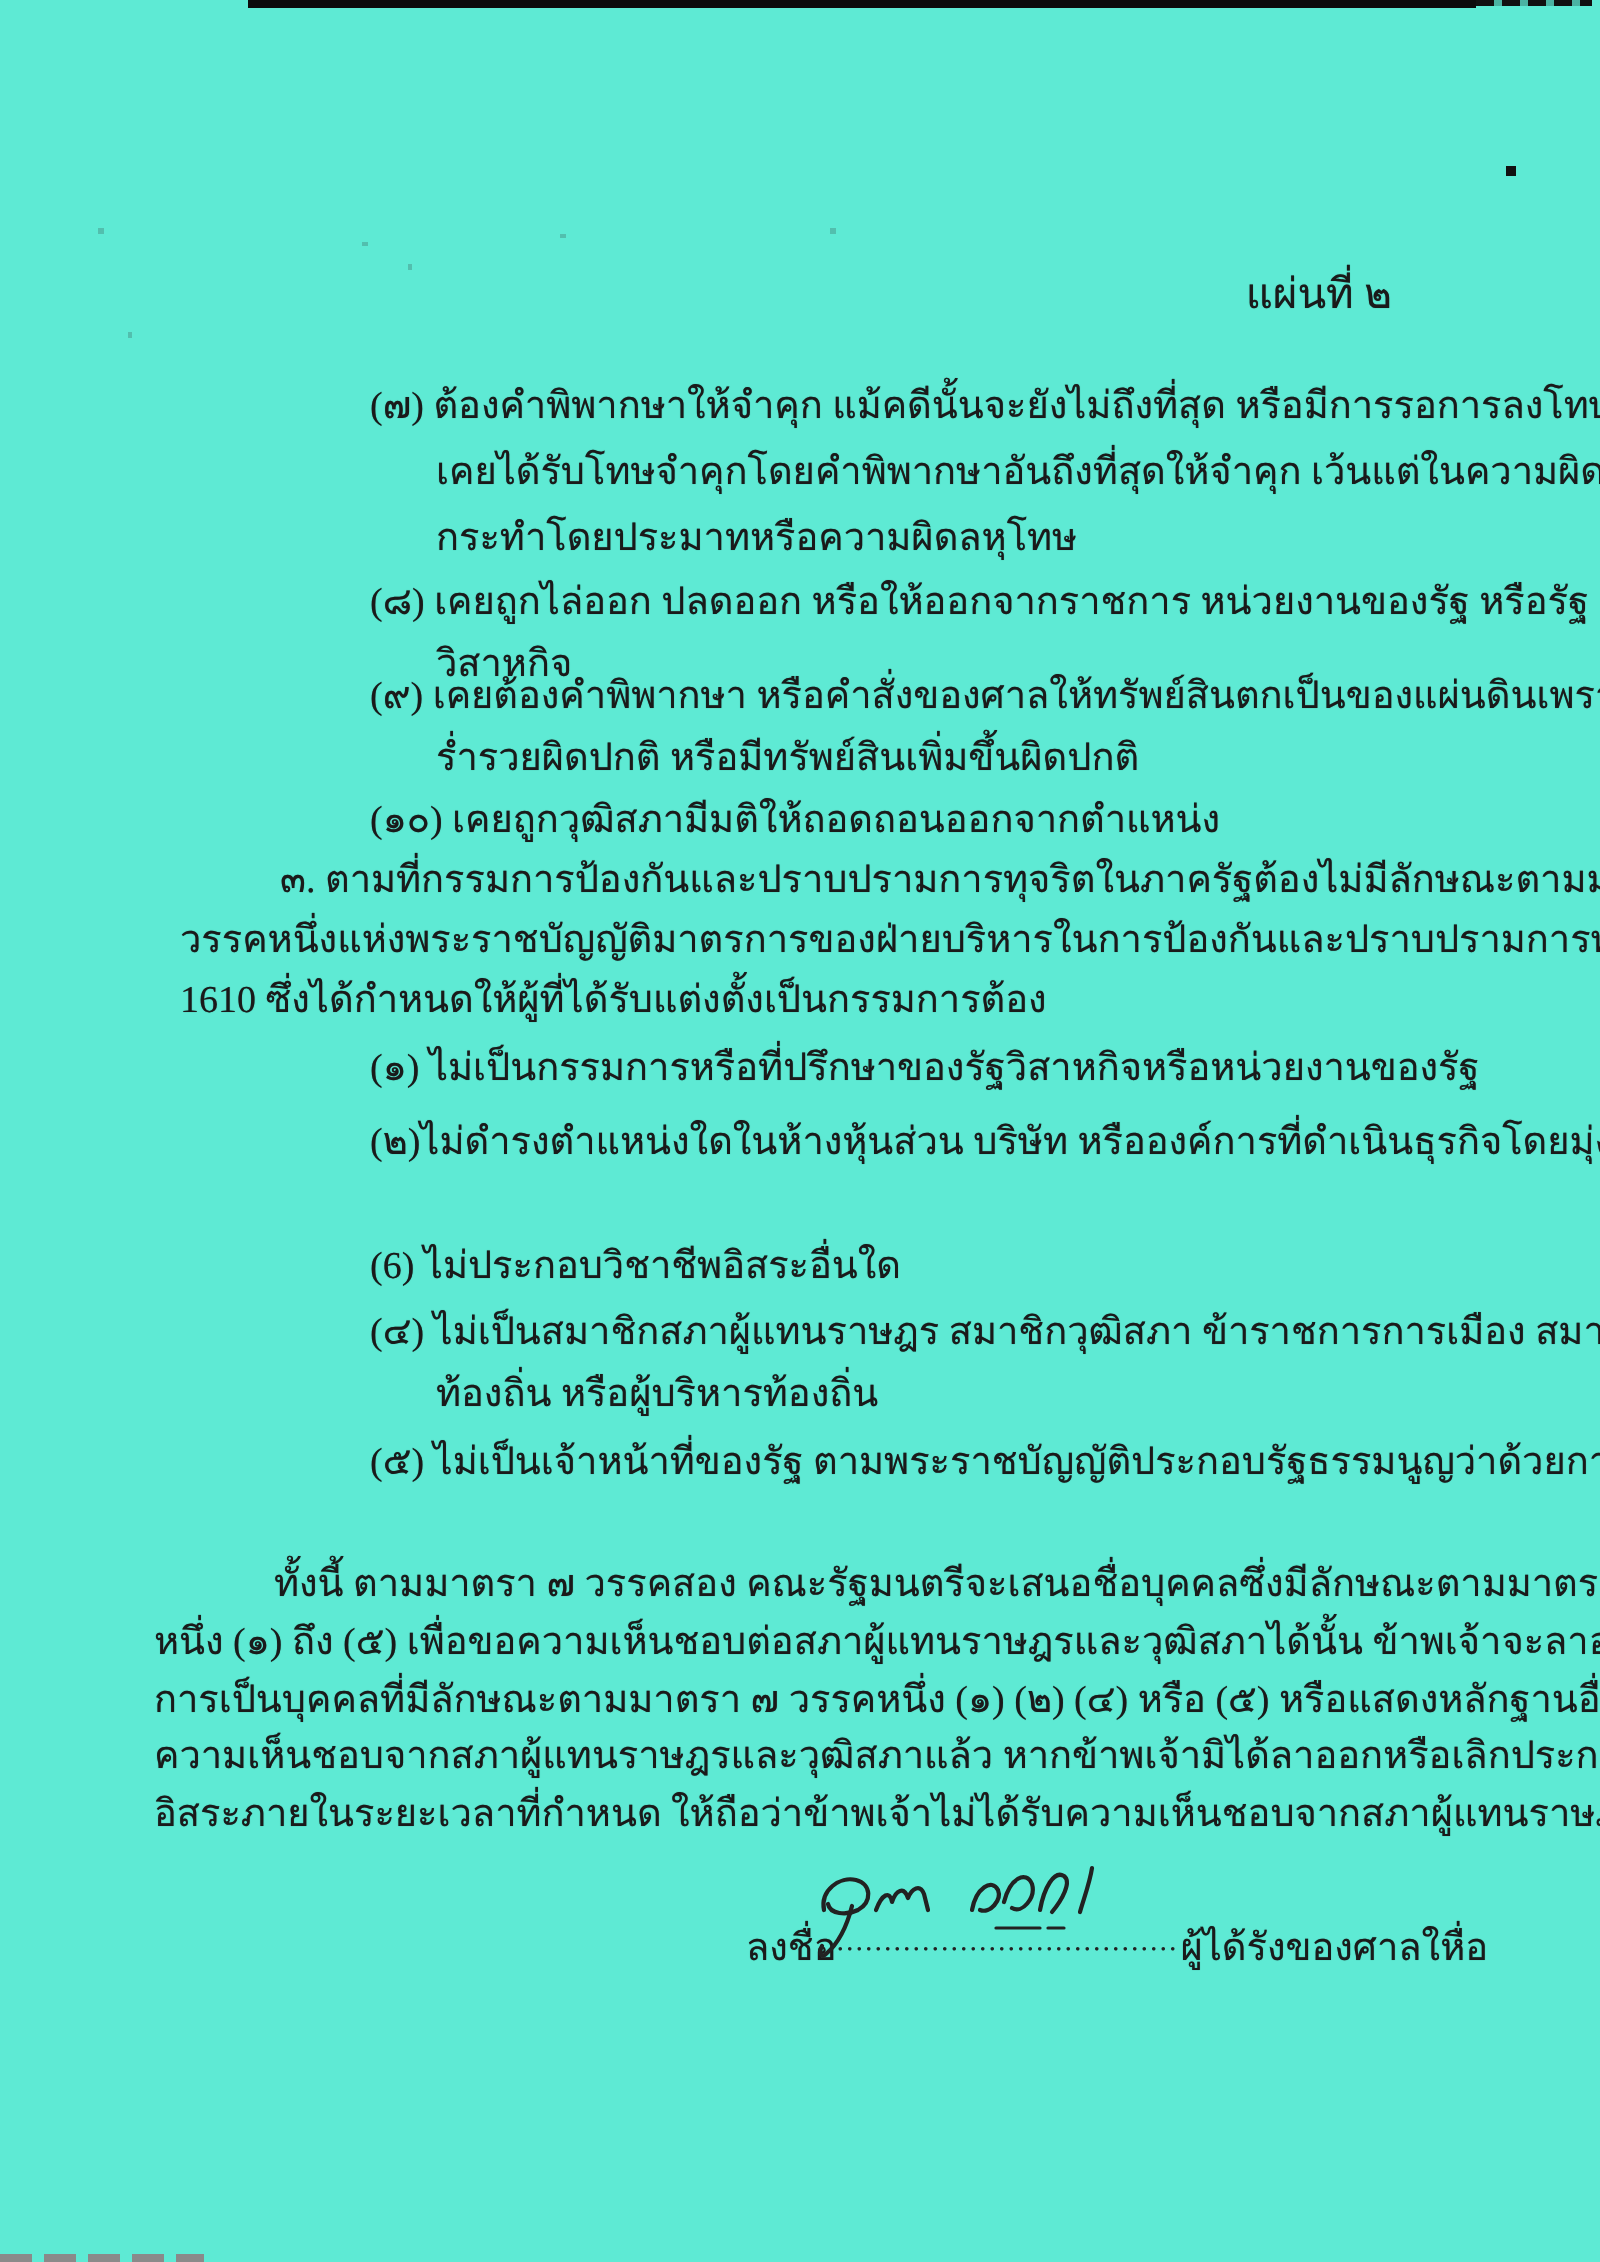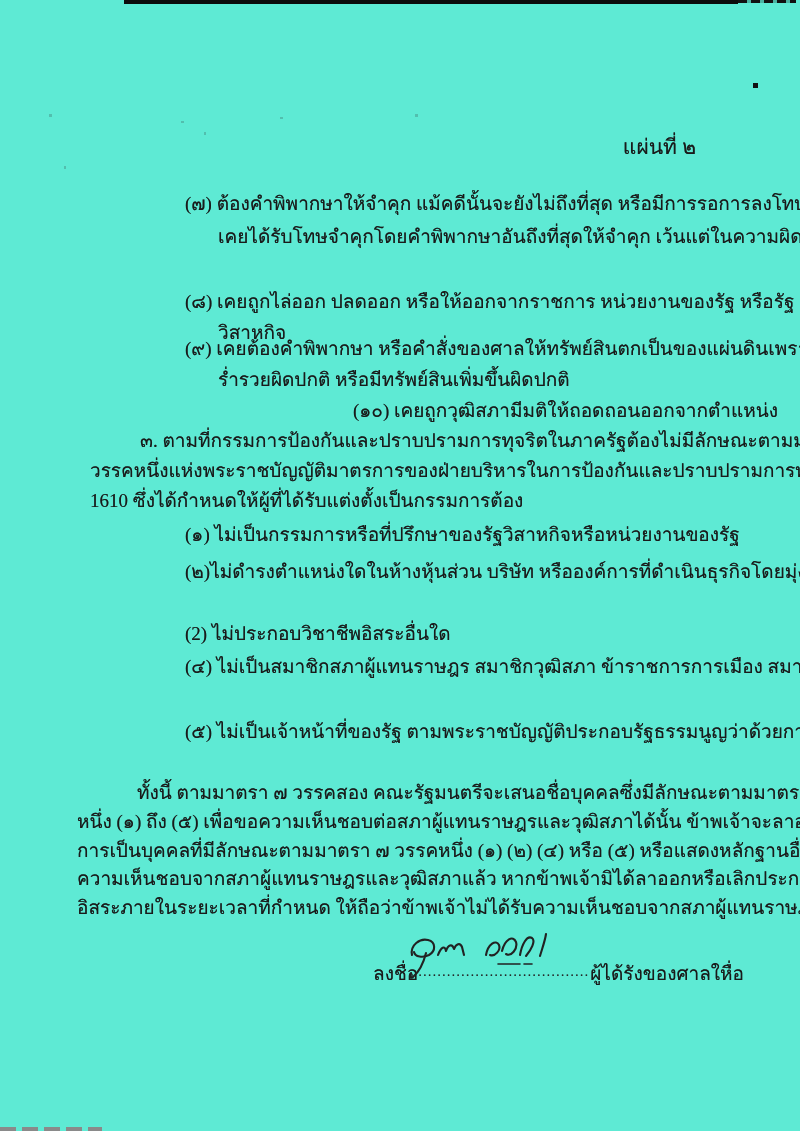--- a/index.html
+++ b/index.html
@@ -50,50 +50,52 @@
   <div class="abs faint" style="left:280px;top:117px;width:3px;height:2px;"></div>
   <div class="abs faint" style="left:415px;top:114px;width:3px;height:3px;"></div>
   <div class="abs faint" style="left:64px;top:166px;width:2px;height:3px;"></div>
   <div class="abs corner-dashes"></div>
 
   <div class="abs page-label ln" style="top:130px;right:104px;">แผ่นที่ ๒</div>
 
   <div class="abs upper-item" style="left:185px;top:187px;">
     <div class="ln first">(๗) ต้องคำพิพากษาให้จำคุก แม้คดีนั้นจะยังไม่ถึงที่สุด หรือมีการรอการลงโทษ หรือ</div>
     <div class="ln">เคยได้รับโทษจำคุกโดยคำพิพากษาอันถึงที่สุดให้จำคุก เว้นแต่ในความผิดที่ได้</div>
+    <div class="ln">กระทำโดยประมาทหรือความผิดลหุโทษ</div>
   </div>
   <div class="abs upper-item" style="left:185px;top:286px;line-height:31px;">
     <div class="ln first">(๘) เคยถูกไล่ออก ปลดออก หรือให้ออกจากราชการ หน่วยงานของรัฐ หรือรัฐ</div>
     <div class="ln">วิสาหกิจ</div>
   </div>
   <div class="abs upper-item" style="left:185px;top:333px;line-height:31px;">
     <div class="ln first">(๙) เคยต้องคำพิพากษา หรือคำสั่งของศาลให้ทรัพย์สินตกเป็นของแผ่นดินเพราะ</div>
     <div class="ln">ร่ำรวยผิดปกติ หรือมีทรัพย์สินเพิ่มขึ้นผิดปกติ</div>
   </div>
-  <div class="abs upper-item" style="left:185px;top:394px;text-align:right;">
+  <div class="abs upper-item" style="left:185px;top:394px;">
     <div class="ln first">(๑๐) เคยถูกวุฒิสภามีมติให้ถอดถอนออกจากตำแหน่ง</div>
   </div>
 
   <div class="abs para sec3" style="top:426px;">
     <div class="ln first">๓. ตามที่กรรมการป้องกันและปราบปรามการทุจริตในภาครัฐต้องไม่มีลักษณะตามมาตรา ๗</div>
     <div class="ln">วรรคหนึ่งแห่งพระราชบัญญัติมาตรการของฝ่ายบริหารในการป้องกันและปราบปรามการทุจริต พ.ศ.</div>
     <div class="ln">1610 ซึ่งได้กำหนดให้ผู้ที่ได้รับแต่งตั้งเป็นกรรมการต้อง</div>
   </div>
 
   <div class="abs upper-item" style="left:185px;top:518px;">
     <div class="ln first">(๑) ไม่เป็นกรรมการหรือที่ปรึกษาของรัฐวิสาหกิจหรือหน่วยงานของรัฐ</div>
   </div>
   <div class="abs upper-item" style="left:185px;top:556px;line-height:31px;">
     <div class="ln first">(๒)ไม่ดำรงตำแหน่งใดในห้างหุ้นส่วน บริษัท หรือองค์การที่ดำเนินธุรกิจโดยมุ่งหาผล</div>
   </div>
   <div class="abs upper-item" style="left:185px;top:617px;">
-    <div class="ln first">(2) ไม่ประกอบวิชาชีพอิสระอื่นใด</div>
+    <div class="ln first">(6) ไม่ประกอบวิชาชีพอิสระอื่นใด</div>
   </div>
   <div class="abs upper-item" style="left:185px;top:651px;line-height:31px;">
     <div class="ln first">(๔) ไม่เป็นสมาชิกสภาผู้แทนราษฎร สมาชิกวุฒิสภา ข้าราชการการเมือง สมาชิกสภา</div>
+    <div class="ln">ท้องถิ่น หรือผู้บริหารท้องถิ่น</div>
   </div>
   <div class="abs upper-item" style="left:185px;top:716px;line-height:31px;">
     <div class="ln first">(๕) ไม่เป็นเจ้าหน้าที่ของรัฐ ตามพระราชบัญญัติประกอบรัฐธรรมนูญว่าด้วยการป้องกัน</div>
   </div>
 
   <div class="abs para closing" style="top:779px;">
     <div class="ln first">ทั้งนี้ ตามมาตรา ๗ วรรคสอง คณะรัฐมนตรีจะเสนอชื่อบุคคลซึ่งมีลักษณะตามมาตรา ๗ วรรค</div>
     <div class="ln">หนึ่ง (๑) ถึง (๕) เพื่อขอความเห็นชอบต่อสภาผู้แทนราษฎรและวุฒิสภาได้นั้น ข้าพเจ้าจะลาออกจาก</div>
     <div class="ln">การเป็นบุคคลที่มีลักษณะตามมาตรา ๗ วรรคหนึ่ง (๑) (๒) (๔) หรือ (๕) หรือแสดงหลักฐานอื่นให้เป็น</div>
     <div class="ln">ความเห็นชอบจากสภาผู้แทนราษฎรและวุฒิสภาแล้ว หากข้าพเจ้ามิได้ลาออกหรือเลิกประกอบวิชาชีพ</div>

